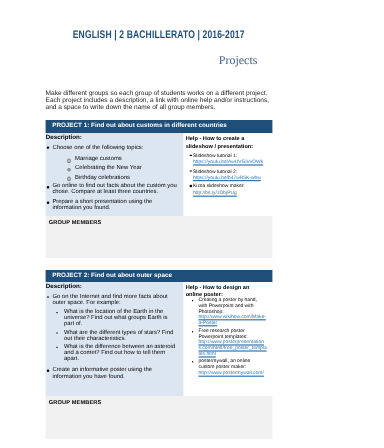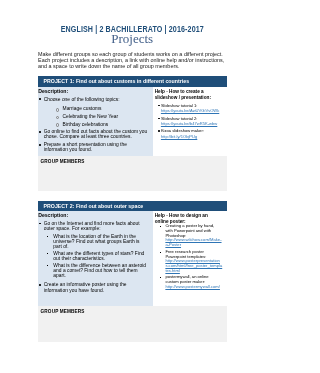--- a/index.html
+++ b/index.html
@@ -4,21 +4,21 @@
 <style>
   html,body{margin:0;padding:0;background:#fff;}
   body{width:264px;height:373px;font-family:"Liberation Sans",sans-serif;overflow:hidden;
        -webkit-font-smoothing:antialiased;}
   .page{position:relative;width:264px;height:277px;background:#fff;}
   .content{position:absolute;left:38px;top:0;width:188.5px;}
 
   .title{text-align:center;color:#1f4e79;font-weight:bold;font-size:9.2px;
          letter-spacing:0.15px;margin:0;padding-top:24.5px;line-height:9px;
          transform:scaleX(0.775);transform-origin:50% 50%;}
-  .subtitle{text-align:center;color:#44618a;font-size:13px;margin:0;padding-top:1.5px;
+  .subtitle{text-align:right;color:#44618a;font-size:10px;margin:12px;padding-top:1.5px;
             line-height:8px;font-family:"Liberation Serif",serif;}
 
   .intro{font-size:5.45px;color:#1a1a1a;line-height:5.85px;margin:0;padding-top:9.0px;
          text-align:left;}
 
   .bar{margin-top:6.9px;background:#1f4e79;color:#ffffff;font-weight:bold;font-size:5.25px;
        line-height:10.7px;height:10.7px;padding:0 5.5px;box-sizing:border-box;
        white-space:nowrap;overflow:hidden;}
 
   table.proj{border-collapse:collapse;width:188.5px;table-layout:fixed;margin:0;}

